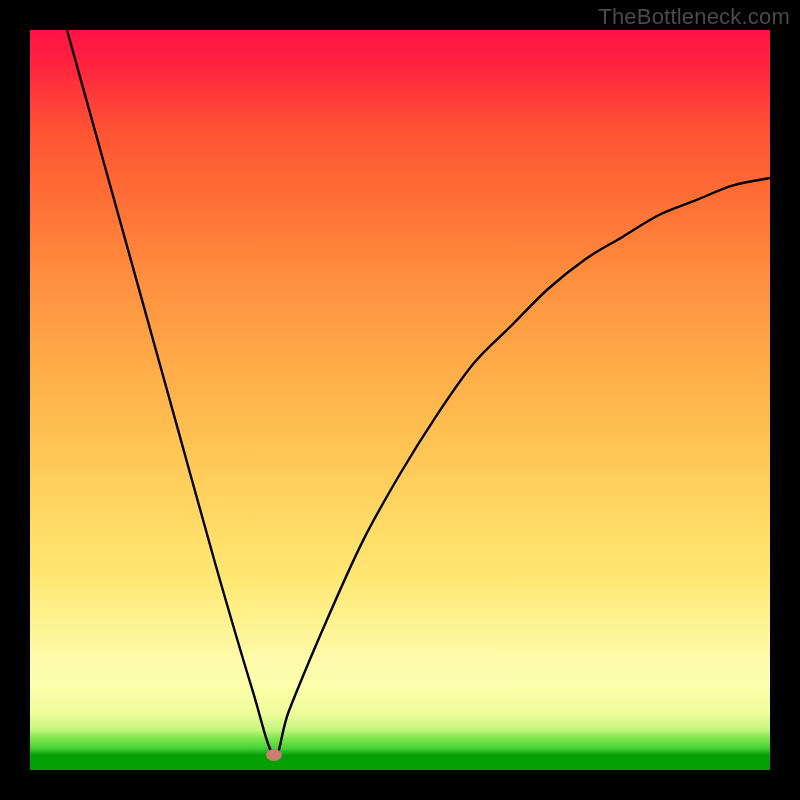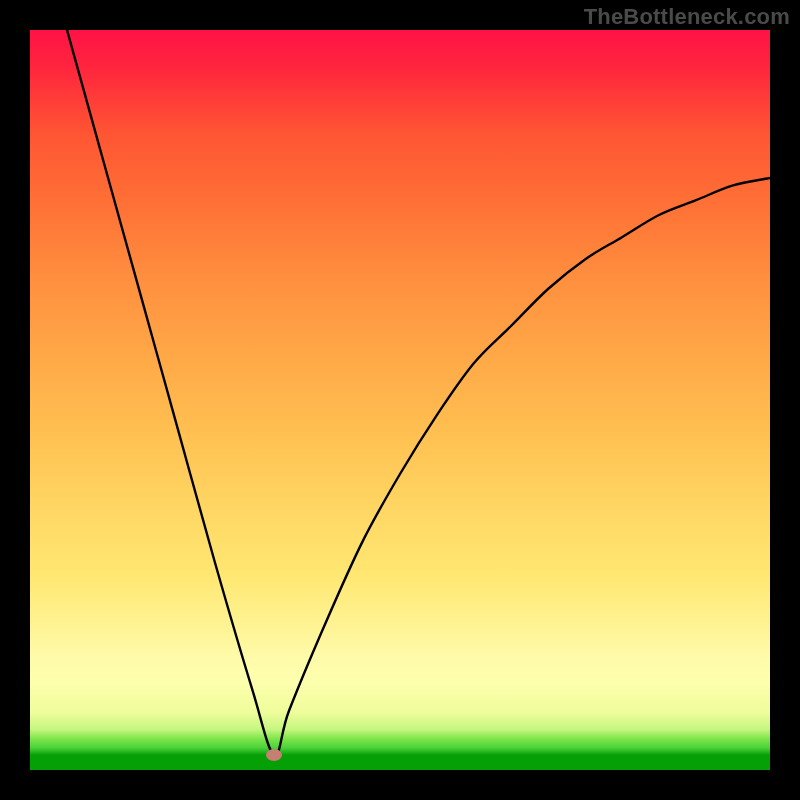--- a/index.html
+++ b/index.html
@@ -15,21 +15,21 @@
     width: 800px;
     height: 800px;
     background: #000;
   }
   .watermark {
     position: absolute;
     top: 4px;
     right: 10px;
     color: #4a4a4a;
     font-size: 22px;
-    font-weight: 700;
+    font-weight: 400;
     letter-spacing: 0.2px;
   }
   .plot-area {
     position: absolute;
     top: 30px;
     left: 30px;
     width: 740px;
     height: 740px;
     overflow: hidden;
   }

